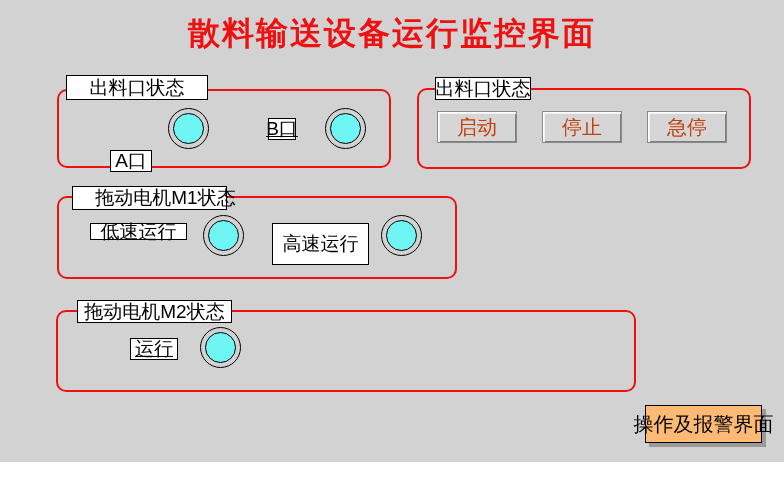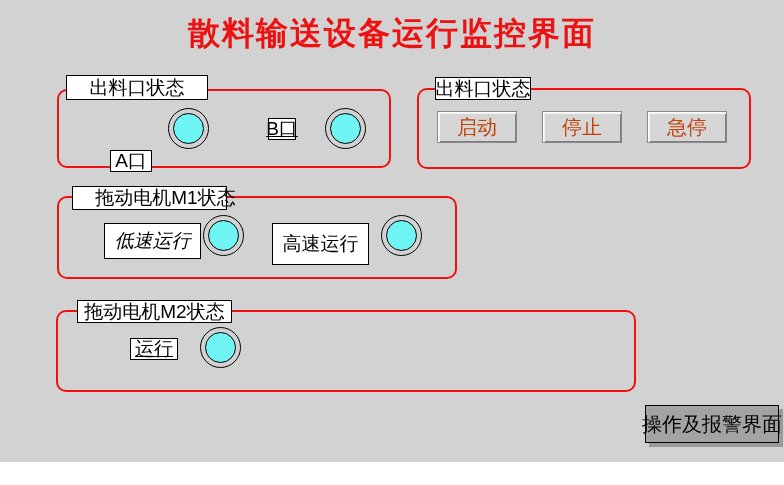--- a/index.html
+++ b/index.html
@@ -65,22 +65,22 @@
     font-size:20px; color:#c2410c;
     font-family:"Liberation Sans", sans-serif;
     display:flex; align-items:center; justify-content:center;
     padding:0; cursor:pointer;
     box-sizing:border-box;
     white-space:nowrap;
   }
   .nav-button {
     position:absolute;
     left:645px; top:405px;
-    width:134px; height:38px;
-    background:#a3a3a3;
+    width:117px; height:38px;
+    background:#fdba74;
     border:1px solid #000000;
     box-shadow: 4px 4px 0 #9a9a9a;
     font-size:20px; color:#000000;
     font-family:"Liberation Sans", sans-serif;
     display:flex; align-items:center; justify-content:center;
     padding:0; cursor:pointer;
     box-sizing:border-box;
     white-space:nowrap;
   }
 </style>
@@ -103,21 +103,21 @@
   </div>
 
   <div class="frame" style="left:417px; top:88px; width:330px; height:77px;"></div>
   <div class="frame-label" style="left:435px; top:77px; width:96px; height:23px;">出料口状态</div>
   <button class="btn3d" style="left:437px; top:111px;">启动</button>
   <button class="btn3d" style="left:542px; top:111px;">停止</button>
   <button class="btn3d" style="left:647px; top:111px;">急停</button>
 
   <div class="frame" style="left:57px; top:196px; width:396px; height:79px;"></div>
   <div class="frame-label" style="left:72px; top:186px; width:155px; height:24px;padding-left:32px;">拖动电机M1状态</div>
-  <div class="tag-label" style="left:104px; top:223px; width:97px; height:36px;font-style:italic;">低速运行</div>
+  <div class="tag-label" style="left:90px; top:223px; width:97px; height:17px;">低速运行</div>
   <div class="lamp" style="left:203px; top:215px;">
     <div class="lamp-core"></div>
   </div>
   <div class="tag-label" style="left:272px; top:223px; width:97px; height:42px;">高速运行</div>
   <div class="lamp" style="left:381px; top:215px;">
     <div class="lamp-core"></div>
   </div>
 
   <div class="frame" style="left:56px; top:310px; width:576px; height:78px;"></div>
   <div class="frame-label" style="left:77px; top:300px; width:155px; height:23px;">拖动电机M2状态</div>

